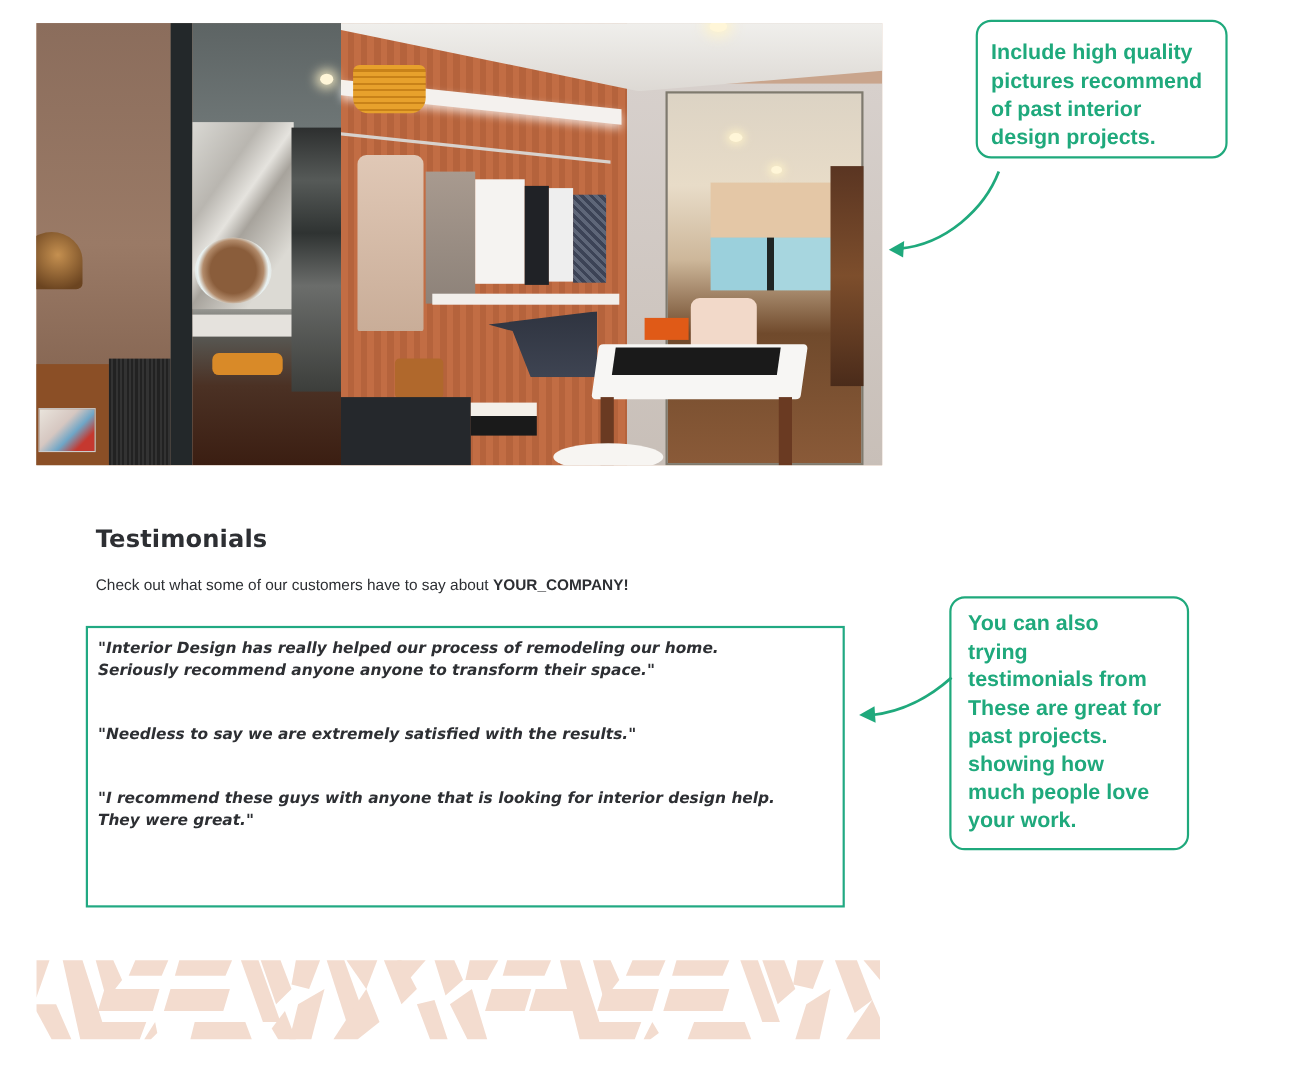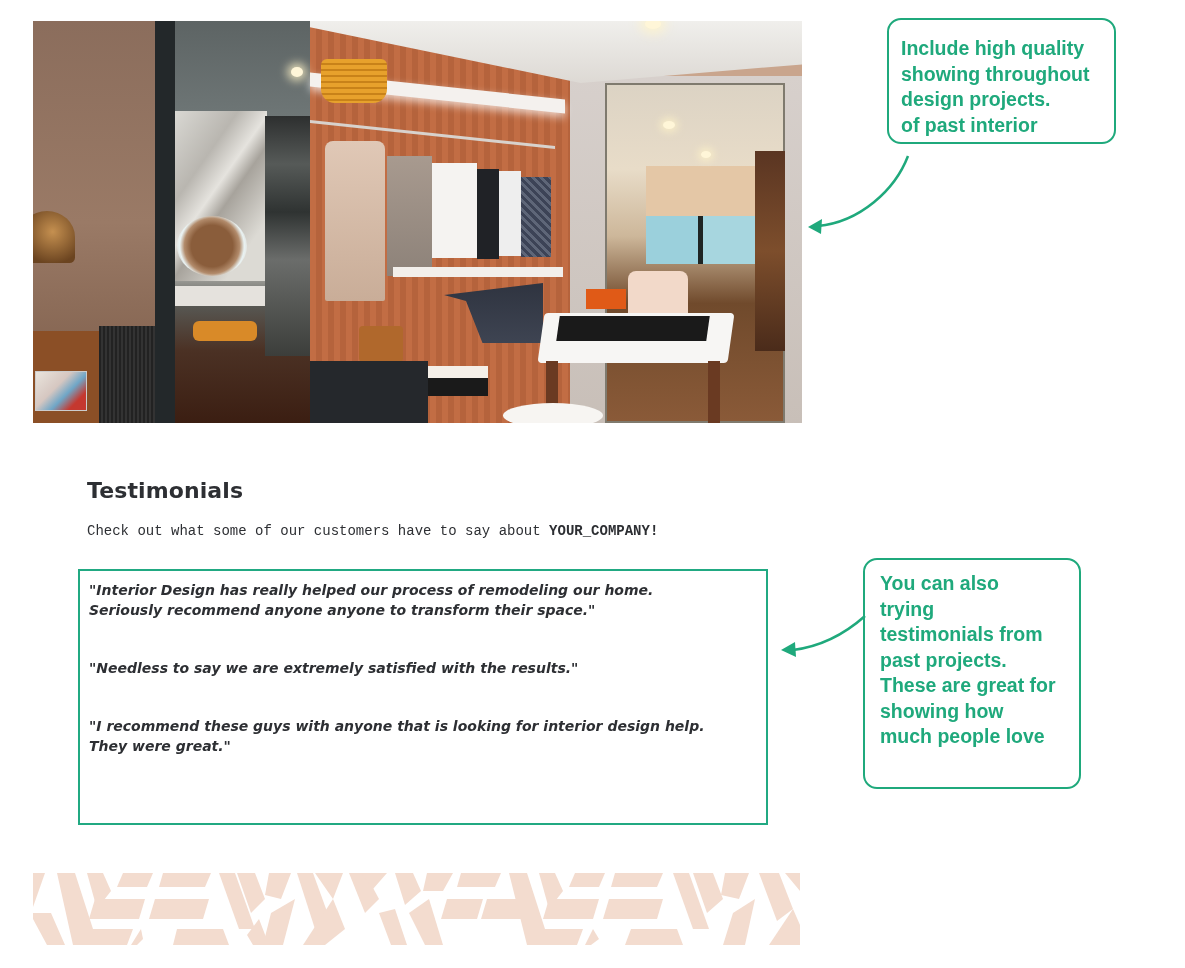--- a/index.html
+++ b/index.html
@@ -61,33 +61,33 @@
   .light4 { left: 668px; top: 130px; width: 10px; height: 7px; border-radius: 50%; background: #fff6d8; box-shadow: 0 0 8px 3px rgba(255,244,200,0.8); }
 
   
   .callout {
     position: absolute; border: 2.5px solid #1fa97c; border-radius: 14px;
     background: #ffffff; color: #1fa97c;
     font-family: "Liberation Sans", sans-serif; font-weight: bold;
     font-size: 19.5px; line-height: 25.5px; padding: 0 12px;
   }
   .callout-1 { left: 887px; top: 18px; width: 229px; height: 126px; padding-top: 16px; }
-  .callout-2 { left: 863px; top: 542px; width: 218px; height: 231px; padding-top: 11px; padding-left: 15px; margin-top: 16px; }
+  .callout-2 { left: 863px; top: 542px; width: 218px; height: 231px; padding-top: 11px; padding-left: 15px; }
 
   .arrow-svg { position: absolute; overflow: visible; }
 
   
   .section-title {
     position: absolute; left: 87px; top: 478px;
     font-family: "DejaVu Sans", sans-serif; font-weight: bold; font-size: 22px;
     color: #2d2f33; letter-spacing: 0.1px;
   }
   .section-intro {
     position: absolute; left: 87px; top: 523px;
-    font-family: Liberation Mono, monospace; font-size: 14px; color: #2d2f33;
+    font-family: Liberation Sans, sans-serif; font-size: 14px; color: #2d2f33;
   }
   .section-intro b { font-weight: bold; }
 
   .quote-box {
     position: absolute; left: 78px; top: 569px; width: 690px; height: 256px;
     border: 2.5px solid #21a982; background: #ffffff;
     padding: 9px 0 0 9px;
     font-family: "DejaVu Sans", sans-serif; font-size: 14px; line-height: 20px; color: #2d2f33;
   }
   .quote { font-style: italic; font-weight: bold; }
@@ -142,23 +142,23 @@
   <div class="p table-leg2"></div>
   <div class="p rug"></div>
   <div class="p light1"></div>
   <div class="p light2"></div>
   <div class="p light3"></div>
   <div class="p light4"></div>
 </div>
 
 <div class="callout callout-1">
   <div>Include high quality</div>
-  <div>showing throughout</div>
+  <div>pictures recommend</div>
+  <div>of past interior</div>
   <div>design projects.</div>
-  <div>of past interior</div>
 </div>
 <svg class="arrow-svg" style="left:800px;top:150px;width:120px;height:90px" viewBox="0 0 120 90">
   <path d="M108 6 C 95 40, 60 72, 18 76" fill="none" stroke="#1fa97c" stroke-width="2.5"></path>
   <polygon points="8,77 22,69 21,84" fill="#1fa97c"></polygon>
 </svg>
 
 <div class="section-title">Testimonials</div>
 <div class="section-intro"><span>Check out what some of our customers have to say about </span><b>YOUR_COMPANY!</b></div>
 
 <div class="quote-box">
@@ -172,24 +172,25 @@
   <div class="t-block" style="margin-bottom:0">
     <div class="quote">"I recommend these guys with anyone that is looking for interior design help.</div>
     <div class="quote">They were great."</div>
   </div>
 </div>
 
 <div class="callout callout-2">
   <div>You can also</div>
   <div>trying</div>
   <div>testimonials from</div>
+  <div>These are great for</div>
   <div>past projects.</div>
-  <div>These are great for</div>
   <div>showing how</div>
   <div>much people love</div>
+  <div>your work.</div>
 </div>
 <svg class="arrow-svg" style="left:775px;top:610px;width:95px;height:50px" viewBox="0 0 95 50">
   <path d="M90 6 C 72 22, 50 36, 18 40" fill="none" stroke="#1fa97c" stroke-width="2.5"></path>
   <polygon points="6,40 20,32 21,47" fill="#1fa97c"></polygon>
 </svg>
 
 <svg class="pattern" viewBox="0 0 767 76" preserveAspectRatio="none">
   <g fill="#f3dccf">
 
     <polygon points="0,4 12,4 0,38"></polygon>

